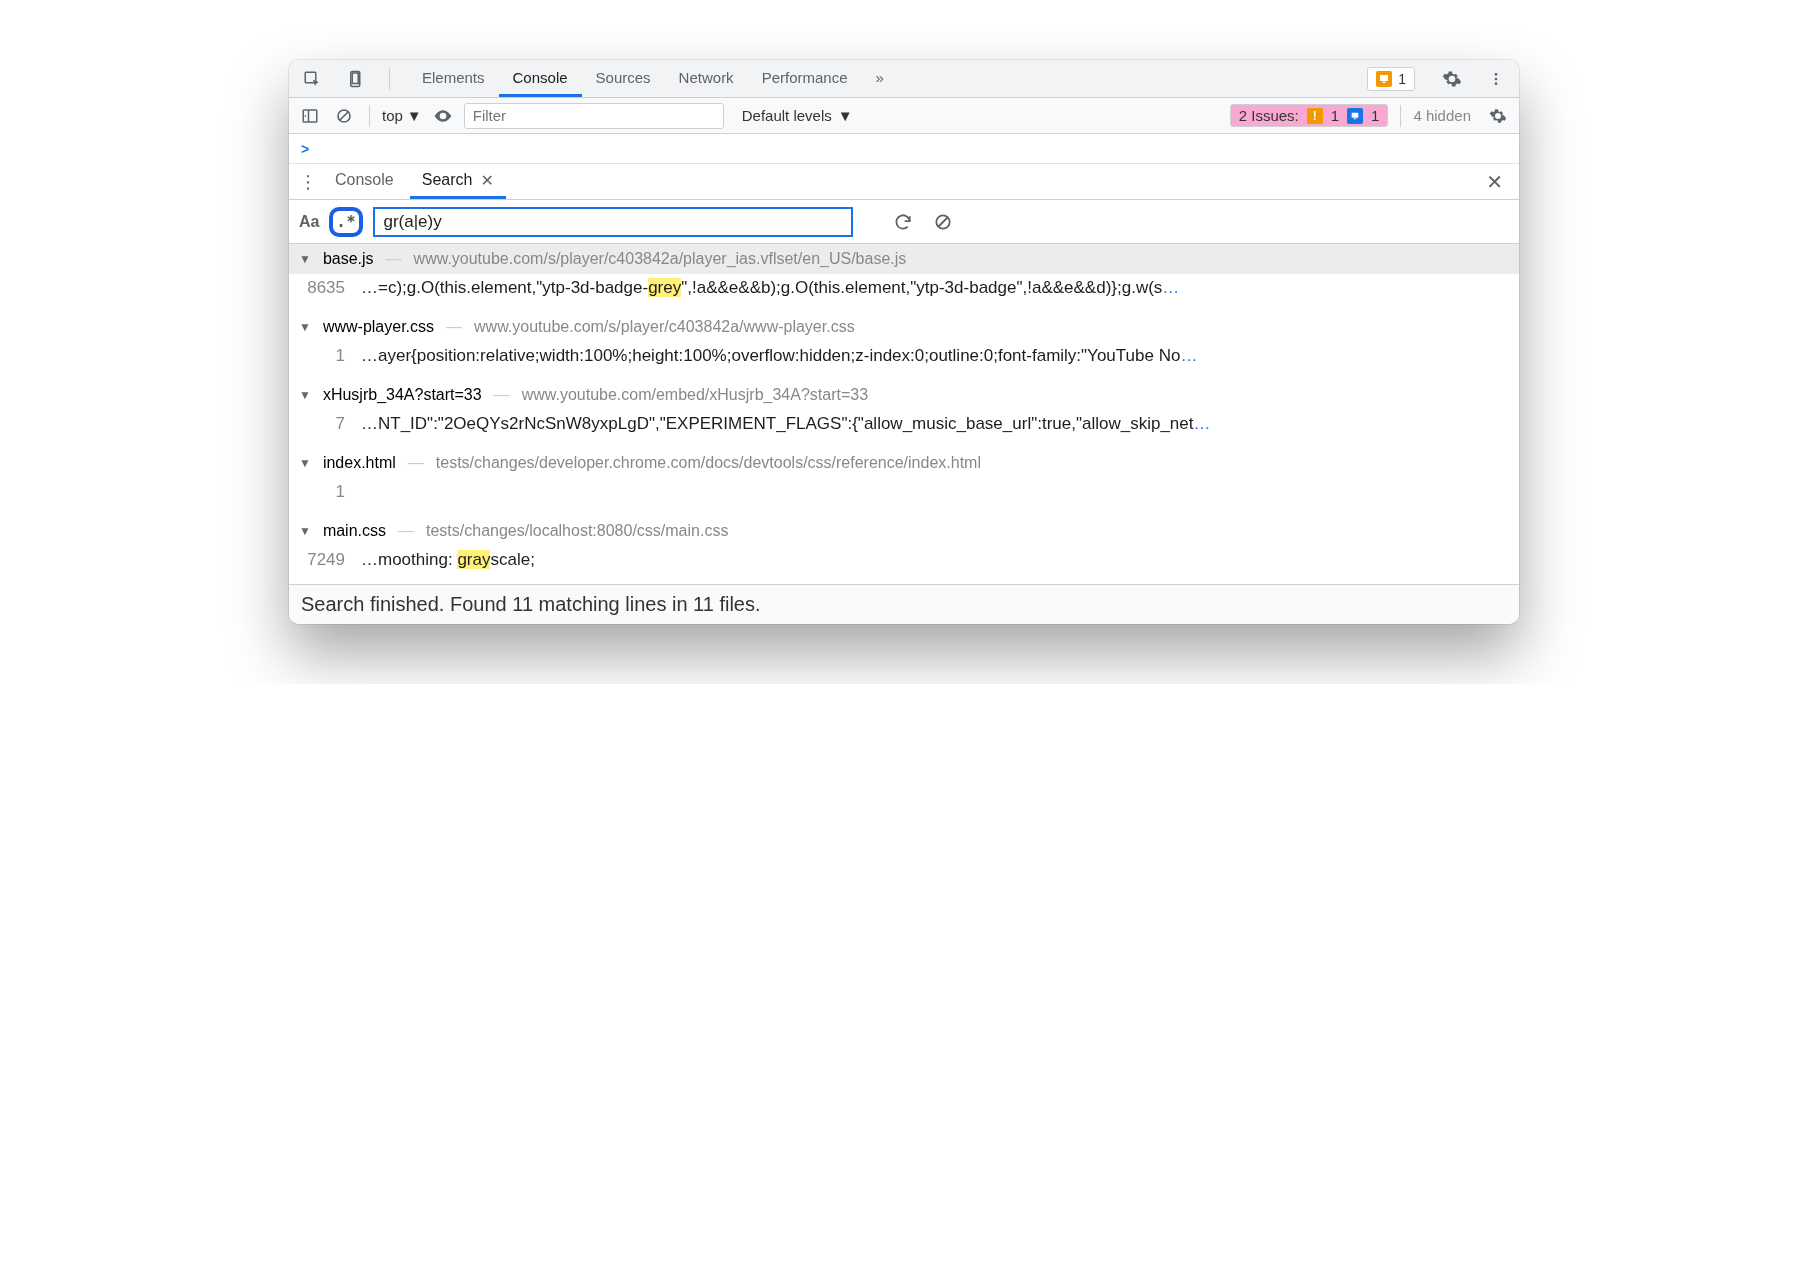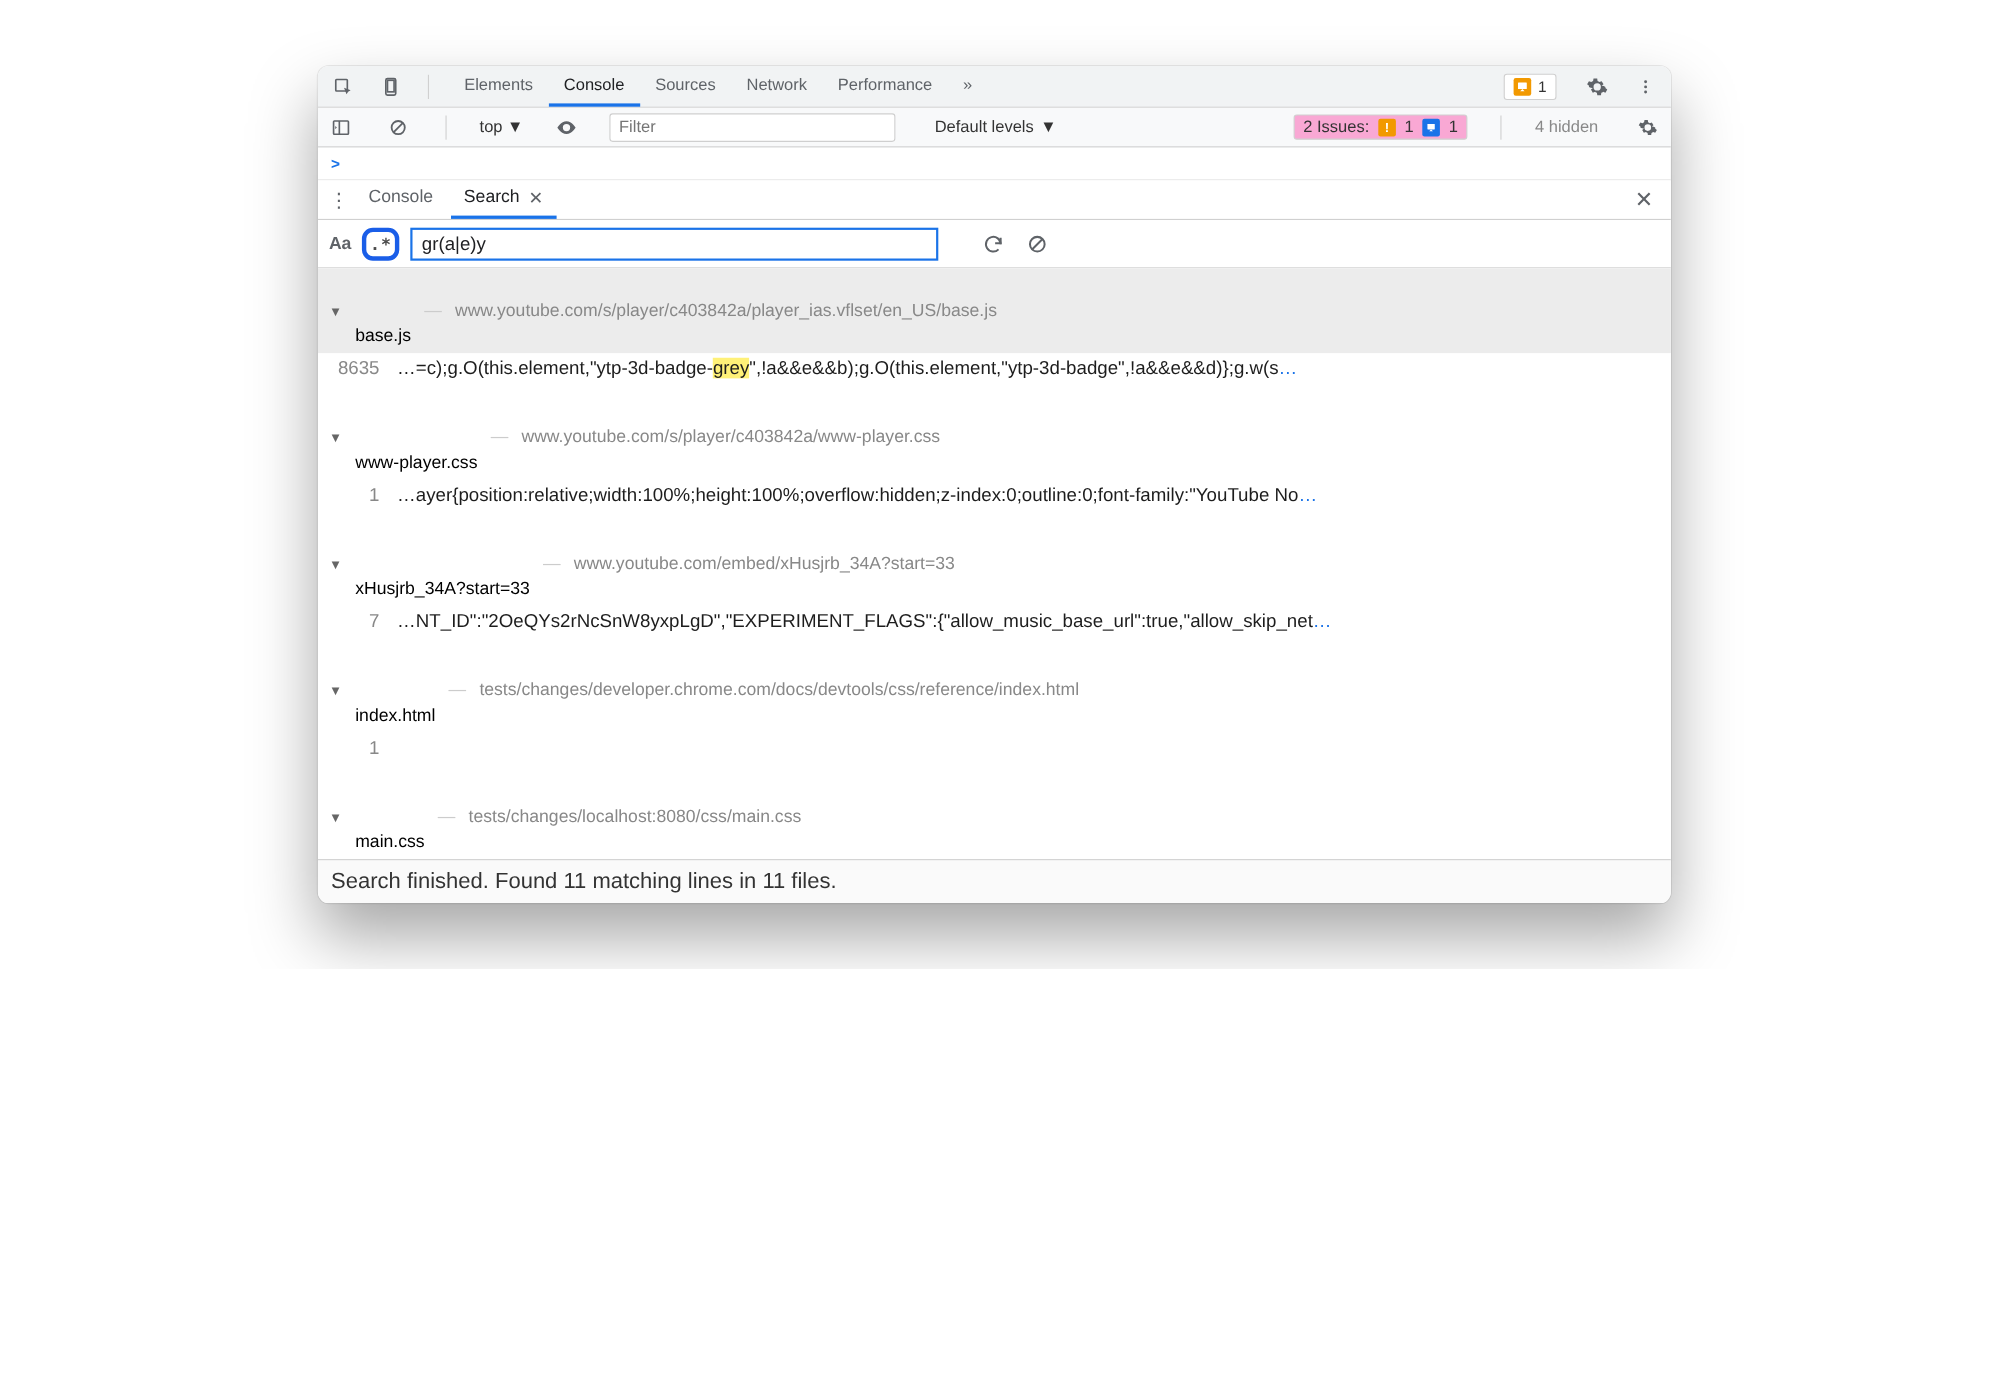--- a/index.html
+++ b/index.html
@@ -14,21 +14,21 @@
 .tb-icon { width: 30px; height: 30px; display: flex; align-items: center; justify-content: center; color: #5f6368; cursor: pointer; }
 .tb-sep { width: 1px; height: 22px; background: #d0d0d0; margin: 0 4px; }
 .tabs { display: flex; align-items: stretch; height: 100%; gap: 0px; }
 .tab { padding: 0 14px; display: flex; align-items: center; color: #5f6368; font-size: 15px; cursor: pointer; border-bottom: 3px solid transparent; }
 .tab.active { color: #202124; border-bottom-color: #1a73e8; }
 .tb-spacer { flex: 1; }
 .badge { display: flex; align-items: center; height: 24px; padding: 0 8px; border: 1px solid #d0d0d0; border-radius: 3px; background: #fff; gap: 6px; font-size: 14px; color: #333; }
 .badge-ico { width: 16px; height: 16px; border-radius: 2px; display: inline-flex; align-items: center; justify-content: center; font-size: 12px; color: #fff; font-weight: 700; }
 .ico-warn { background: #f29900; }
 .ico-info { background: #1a73e8; }
-.subtoolbar { height: 36px; border-bottom: 1px solid #d0d0d0; display: flex; align-items: center; padding: 0 8px; gap: 26px; background: #f8f9fa; }
+.subtoolbar { height: 36px; border-bottom: 1px solid #d0d0d0; display: flex; align-items: center; padding: 0 8px; gap: 8px; background: #f8f9fa; }
 .sub-ico { width: 26px; height: 26px; display: flex; align-items: center; justify-content: center; color: #5f6368; }
 .dropdown { color: #333; display: flex; align-items: center; gap: 4px; font-size: 15px; }
 .filter-input { flex: 0 0 260px; height: 26px; border: 1px solid #cfcfcf; border-radius: 3px; padding: 0 8px; font-size: 15px; color: #5f6368; background: #fff; }
 .levels { color: #333; font-size: 15px; display: flex; align-items: center; gap: 6px; }
 .issues { display: flex; align-items: center; gap: 8px; border: 1px solid #d0d0d0; border-radius: 3px; padding: 2px 8px; background: #f9a8d4; color: #333; font-size: 15px; }
 .hidden-text { color: #888; font-size: 15px; }
 .prompt { height: 30px; display: flex; align-items: center; padding: 0 12px; color: #1a73e8; font-weight: 700; border-bottom: 1px solid #e4e4e4; }
 .drawer-tabs { height: 36px; border-bottom: 1px solid #d0d0d0; display: flex; align-items: center; padding: 0 8px; gap: 4px; background: #fff; }
 .kebab { width: 22px; display: flex; justify-content: center; color: #5f6368; font-size: 18px; }
 .drawer-tab { padding: 0 12px; height: 100%; display: flex; align-items: center; color: #5f6368; font-size: 16px; gap: 8px; border-bottom: 3px solid transparent; }
@@ -37,21 +37,21 @@
 .drawer-spacer { flex: 1; }
 .searchbar { height: 44px; border-bottom: 1px solid #d0d0d0; display: flex; align-items: center; padding: 0 10px; gap: 10px; background: #fff; }
 .case-toggle { font-weight: 700; color: #5f6368; font-size: 16px; }
 .regex-toggle { width: 34px; height: 30px; border: 4px solid #1a5ee8; border-radius: 10px; display: flex; align-items: center; justify-content: center; font-size: 15px; font-weight: 700; color: #4c4c4c; letter-spacing: 1px; font-family: monospace; }
 .search-input { width: 480px; height: 30px; border: 2px solid #1a73e8; padding: 0 8px; font-size: 17px; color: #202124; outline: none; }
 .sb-ico { color: #5f6368; margin-left: 30px; }
 .results { background: #fff; }
 .file-header { padding: 6px 10px; display: flex; align-items: center; gap: 12px; font-size: 16px; }
 .file-header.first { background: #ececec; }
 .tri { color: #666; font-size: 12px; }
-.file-name { color: #000; margin-top: 47px; }
+.file-name { color: #000; }
 .file-path { color: #888; }
 .dash { color: #ccc; }
 .result-row { padding: 4px 10px 14px 10px; display: flex; gap: 16px; font-size: 17px; align-items: baseline; }
 .line-no { color: #888; width: 46px; text-align: right; flex-shrink: 0; }
 .line-text { color: #1d1d1d; white-space: nowrap; overflow: hidden; }
 .hl { background: #fff178; }
 .trunc { color: #1a73e8; }
 .statusbar { border-top: 1px solid #d0d0d0; padding: 8px 12px; font-size: 20px; color: #333; background: #fafafa; }
 svg { display: block; }
 </style>
@@ -230,17 +230,21 @@
       </div>
       <div class="result-row">
         <span class="line-no">1</span>
       </div>
       <div class="file-header">
         <span class="tri">▼</span>
         <span class="file-name">main.css</span>
         <span class="dash">—</span>
         <span class="file-path">tests/changes/localhost:8080/css/main.css</span>
       </div>
+      <div class="result-row">
+        <span class="line-no">7249</span>
+        <span class="line-text"><span>…moothing: </span><span class="hl">gray</span><span>scale;</span></span>
+      </div>
     </div>
 
   <div class="statusbar">Search finished.  Found 11 matching lines in 11 files.</div>
 
 </div>
 
 </body></html>

